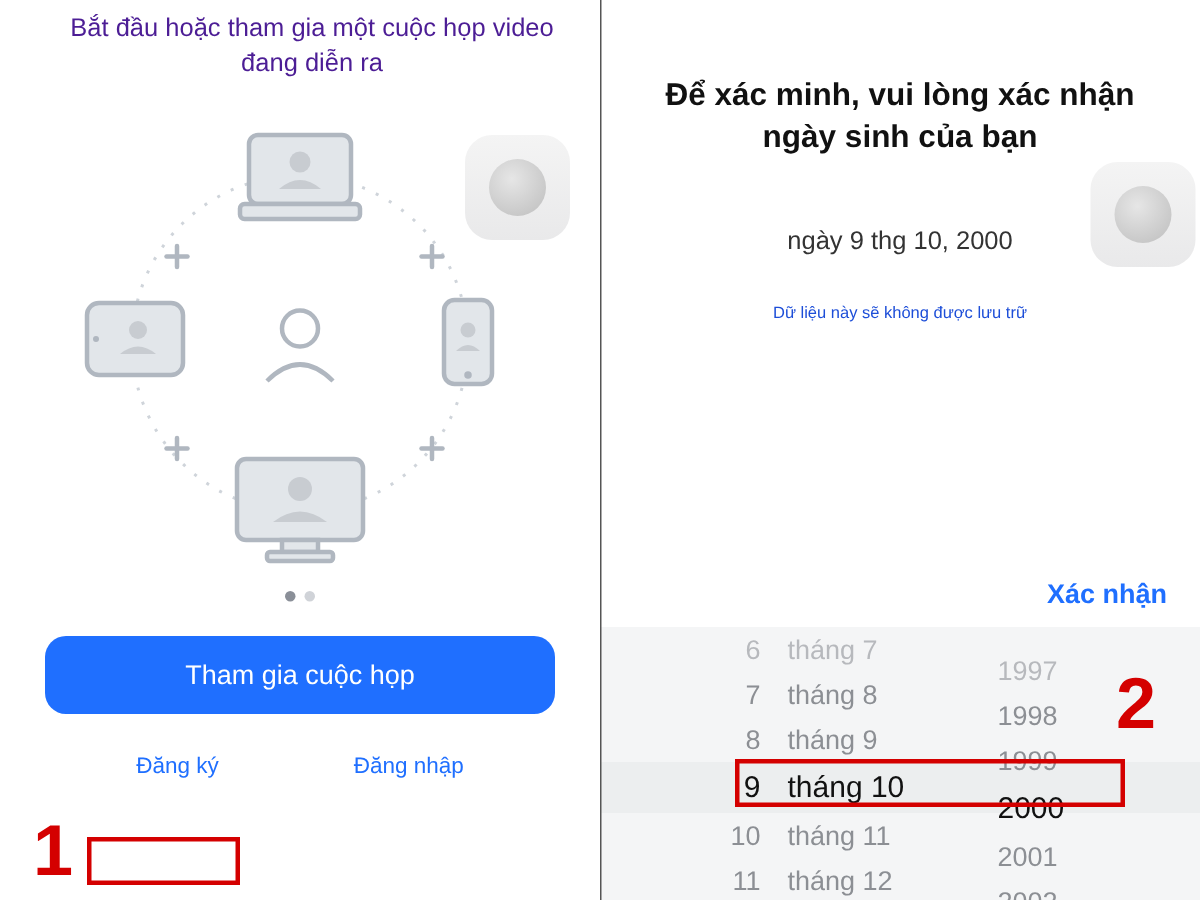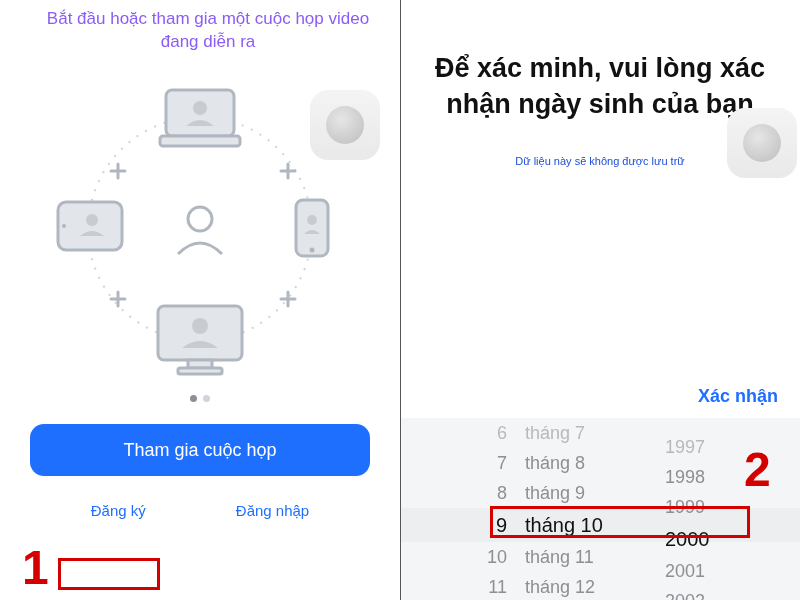--- a/index.html
+++ b/index.html
@@ -7,21 +7,21 @@
     font-family: -apple-system, BlinkMacSystemFont, "Segoe UI", Arial, sans-serif;
     background: #fff;
     width: 800px; height: 600px; overflow: hidden;
     position: relative;
   }
   .container { display: flex; width: 800px; height: 600px; }
   .pane { width: 400px; height: 600px; position: relative; background: #fff; }
   .divider { position: absolute; left: 400px; top: 0; width: 1px; height: 600px; background: #555; }
 
   
-  .left-title { text-align: center; font-size: 17px; color: #8b5cf6; padding: 8px 30px 0 46px; line-height: 1.35; }
+  .left-title { text-align: center; font-size: 17px; color: #4c1d95; padding: 8px 30px 0 46px; line-height: 1.35; }
   .illus-wrap { position: relative; width: 400px; height: 340px; }
   .illus { stroke: #b0b7c0; fill: none; stroke-width: 3; }
   .illus-fill { fill: #e2e6ea; stroke: #b0b7c0; stroke-width: 3; }
   .plus { stroke: #b0b7c0; stroke-width: 3; stroke-linecap: round; }
   .dots { text-align: center; margin-top: -6px; }
   .dot { display: inline-block; width: 7px; height: 7px; border-radius: 50%; background: #d0d3d8; margin: 0 3px; }
   .dot.active { background: #8a8f98; }
   .join-btn {
     display: block; margin: 18px auto 0 auto;
     width: 340px; height: 52px; border-radius: 14px;
@@ -38,21 +38,21 @@
     width: 70px; height: 70px; border-radius: 18px;
     background: linear-gradient(#f4f4f4,#e9e9ea);
     display:flex; align-items:center; justify-content:center;
   }
   .home-indicator::after{
     content:""; width:38px; height:38px; border-radius:50%;
     background: radial-gradient(circle at 40% 35%, #e6e6e6, #bdbdbd);
   }
 
   
-  .r-title { text-align: center; font-size: 27px; font-weight: 700; color: #111; padding: 50px 30px 0 30px; line-height: 1.35; }
+  .r-title { text-align: center; font-size: 21px; font-weight: 700; color: #111; padding: 50px 30px 0 30px; line-height: 1.35; }
   .r-date { text-align: center; font-size: 17px; color: #333; margin-top: 44px; }
   .r-note { text-align: center; font-size: 11px; color: #1d4ed8; margin-top: 32px; }
   .confirm-row { position: absolute; right: 22px; top: 386px; }
   .confirm-link { color: #1f6fff; font-size: 18px; font-weight: 700; background:none; border:none; }
   .picker {
     position: absolute; left: 0; right: 0; top: 418px; bottom: 0;
     background: #f4f5f6;
     overflow: hidden;
   }
   .picker-row {
@@ -151,20 +151,21 @@
     <div class="auth-row">
       <button class="auth-link">Đăng ký</button>
       <button class="auth-link">Đăng nhập</button>
     </div>
 
     <div class="home-indicator"></div>
   </div>
 
   <div class="pane">
     <div class="r-title">Để xác minh, vui lòng xác nhận ngày sinh của bạn</div>
+    <div class="r-date">ngày 9 thg 10, 2000</div>
     <div class="r-note">Dữ liệu này sẽ không được lưu trữ</div>
 
     <div class="confirm-row">
       <button class="confirm-link">Xác nhận</button>
     </div>
 
     <div class="picker">
       <div class="picker-row">
         <span class="col-d">6</span>
         <span class="col-m">tháng 7</span>

